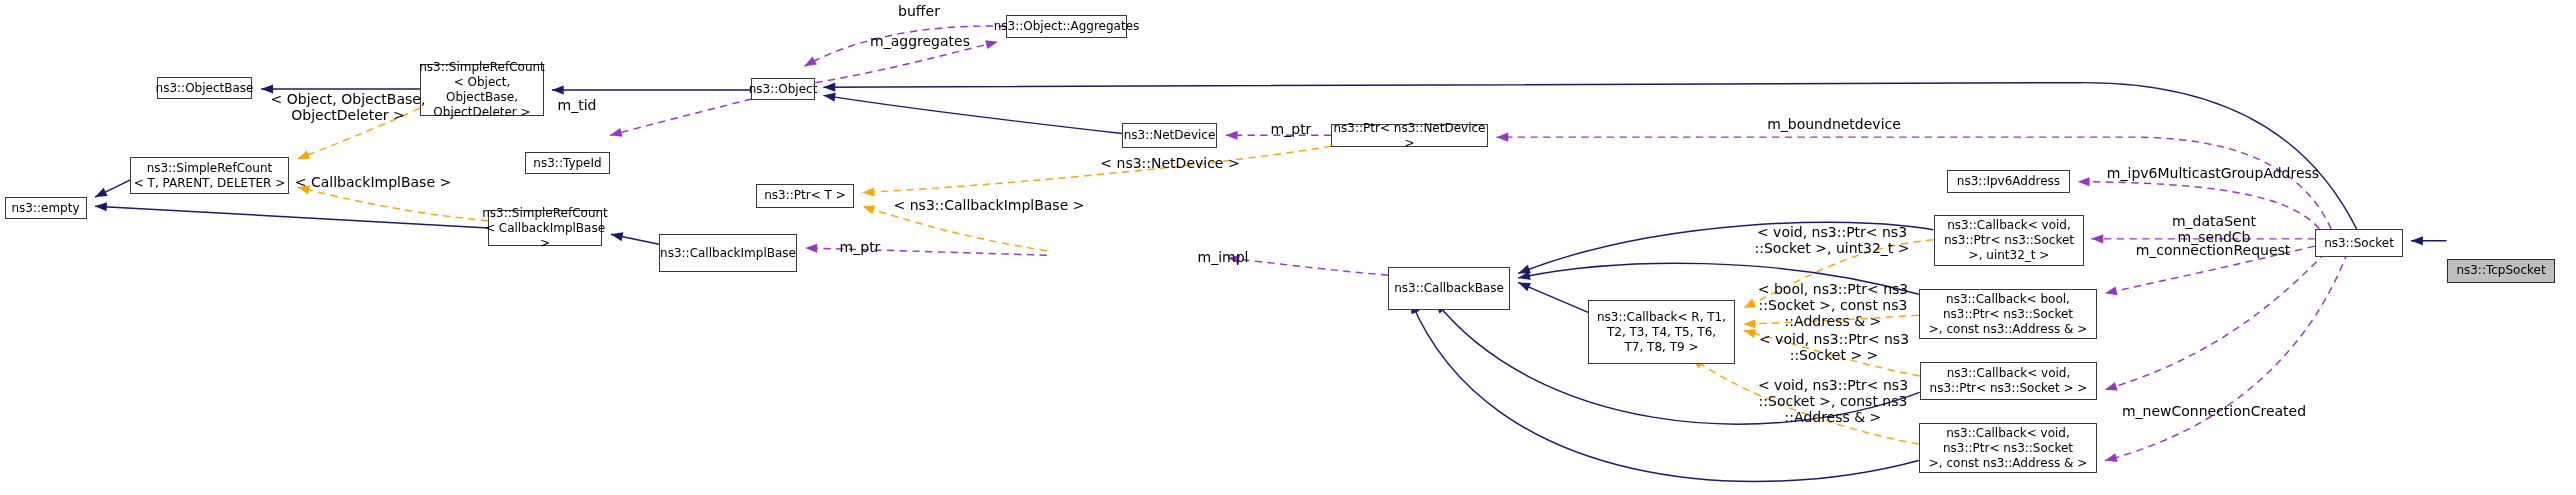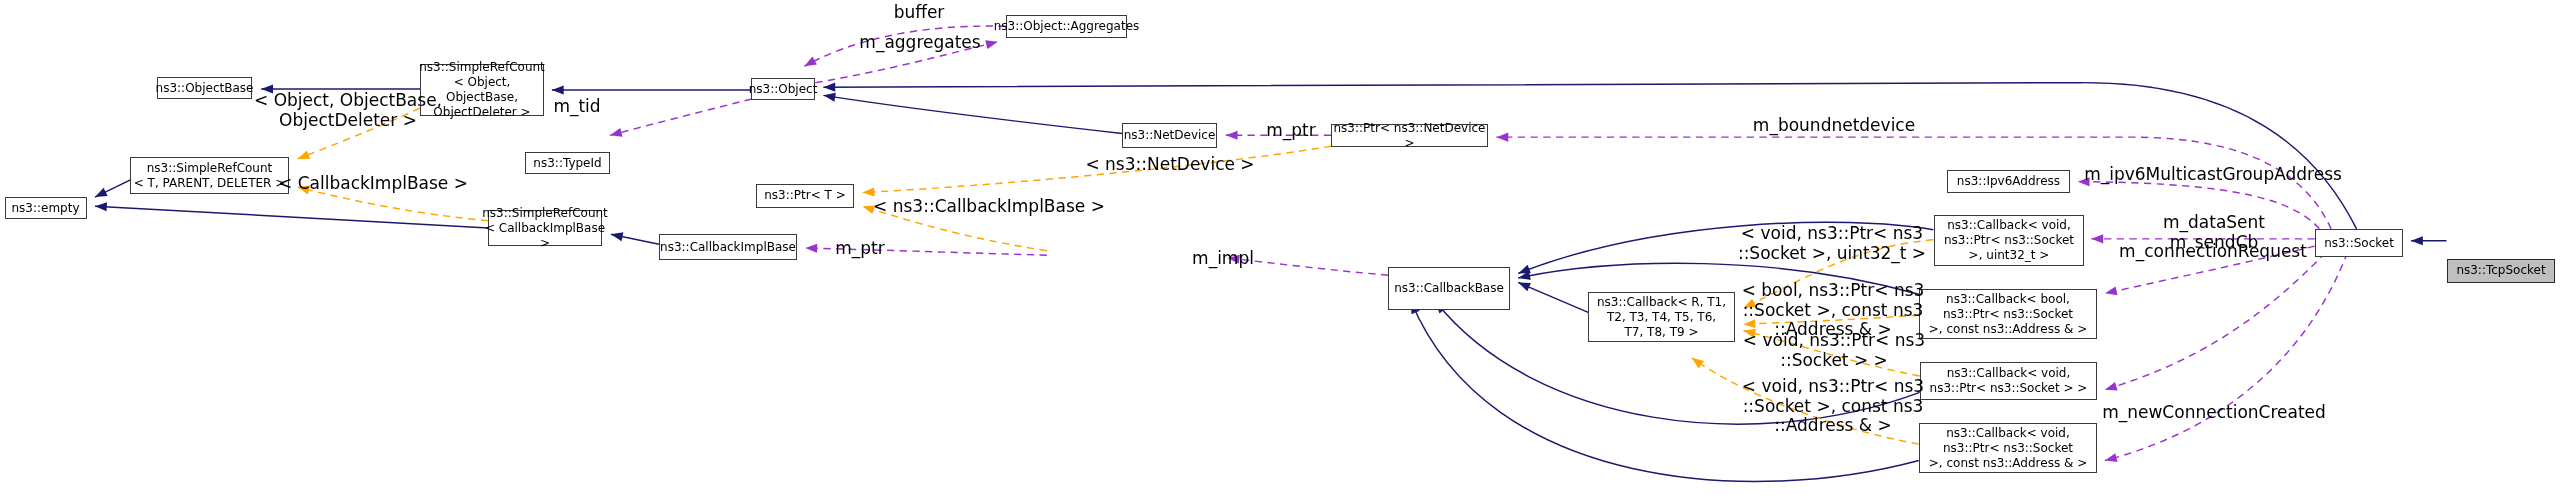--- a/index.html
+++ b/index.html
@@ -4,21 +4,21 @@
 <style>
   html,body{margin:0;padding:0;background:#ffffff;}
   #canvas{position:relative;width:2576px;height:495px;background:#ffffff;overflow:hidden;
           font-family:"DejaVu Sans","Liberation Sans",sans-serif;color:#000;}
   #edges{position:absolute;left:0;top:0;z-index:1;}
   .node{position:absolute;box-sizing:border-box;border:1.8px solid #3a3a3a;background:#ffffff;
         display:flex;align-items:center;justify-content:center;text-align:center;
         white-space:pre-line;font-size:12px;line-height:1.25;z-index:2;}
   .node.hl{background:#bfbfbf;border-color:#2a2a2a;margin-top:30px;}
   .elabel{position:absolute;transform:translateX(-50%);text-align:center;white-space:pre-line;
-          font-size:17px;line-height:1.16;z-index:3;}
+          font-size:14px;line-height:1.16;z-index:3;}
 </style>
 </head>
 <body>
 
 <div id="canvas">
 
   <svg id="edges" width="2576" height="495" viewBox="0 0 2835 545">
     <defs>
       <marker id="an" markerUnits="userSpaceOnUse" markerWidth="16" markerHeight="12" refX="14" refY="6" orient="auto">
           <path d="M1,1 L14,6 L1,11 Z" fill="#191970"></path>
@@ -77,25 +77,25 @@
 ObjectDeleter &gt;</div>
   <div class="node" style="left:751px;top:78px;width:64px;height:22px">ns3::Object</div>
   <div class="node" style="left:1006px;top:15.4px;width:121px;height:23px">ns3::Object::Aggregates</div>
   <div class="node" style="left:525px;top:152px;width:85px;height:22px">ns3::TypeId</div>
   <div class="node" style="left:130px;top:157px;width:159px;height:37px">ns3::SimpleRefCount
 &lt; T, PARENT, DELETER &gt;</div>
   <div class="node" style="left:4.5px;top:197px;width:82px;height:22px">ns3::empty</div>
   <div class="node" style="left:488px;top:210px;width:114px;height:36px">ns3::SimpleRefCount
 &lt; CallbackImplBase &gt;</div>
   <div class="node" style="left:756px;top:184px;width:98px;height:23.6px">ns3::Ptr&lt; T &gt;</div>
-  <div class="node" style="left:659px;top:234px;width:138px;height:26px">ns3::CallbackImplBase</div>
+  <div class="node" style="left:659px;top:234px;width:138px;height:38px">ns3::CallbackImplBase</div>
   <div class="node" style="left:1122px;top:123px;width:95px;height:24.5px">ns3::NetDevice</div>
   <div class="node" style="left:1331px;top:124px;width:157px;height:23px">ns3::Ptr&lt; ns3::NetDevice &gt;</div>
   <div class="node" style="left:1388px;top:267px;width:122px;height:43px">ns3::CallbackBase</div>
-  <div class="node" style="left:1588px;top:292px;width:147px;height:50px">ns3::Callback&lt; R, T1,
+  <div class="node" style="left:1588px;top:300px;width:147px;height:64px">ns3::Callback&lt; R, T1,
 T2, T3, T4, T5, T6,
 T7, T8, T9 &gt;</div>
   <div class="node" style="left:1947px;top:170px;width:123px;height:23px">ns3::Ipv6Address</div>
   <div class="node" style="left:1934px;top:215px;width:150px;height:51px">ns3::Callback&lt; void,
 ns3::Ptr&lt; ns3::Socket
 &gt;, uint32_t &gt;</div>
   <div class="node" style="left:1919px;top:289px;width:178px;height:50px">ns3::Callback&lt; bool,
 ns3::Ptr&lt; ns3::Socket
 &gt;, const ns3::Address &amp; &gt;</div>
   <div class="node" style="left:1920px;top:362px;width:177px;height:38px">ns3::Callback&lt; void,

